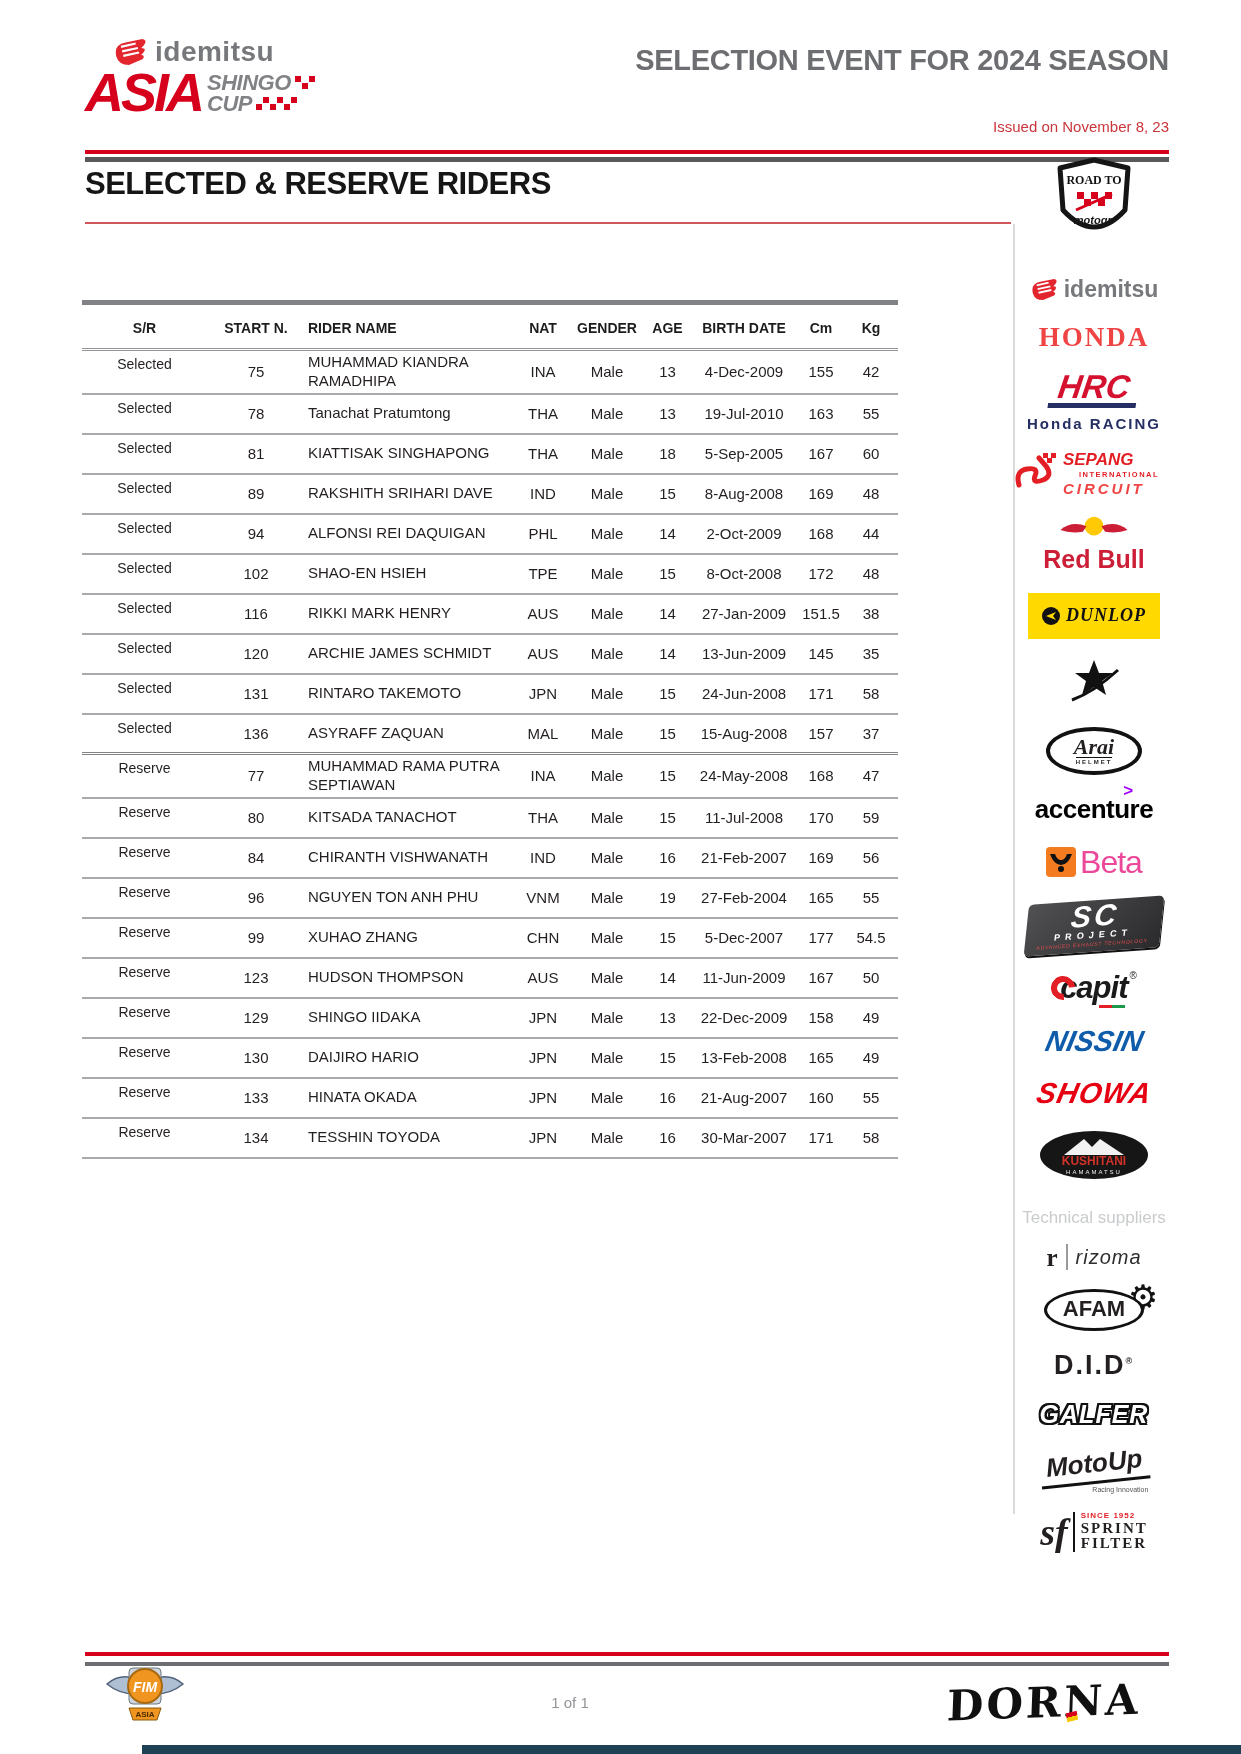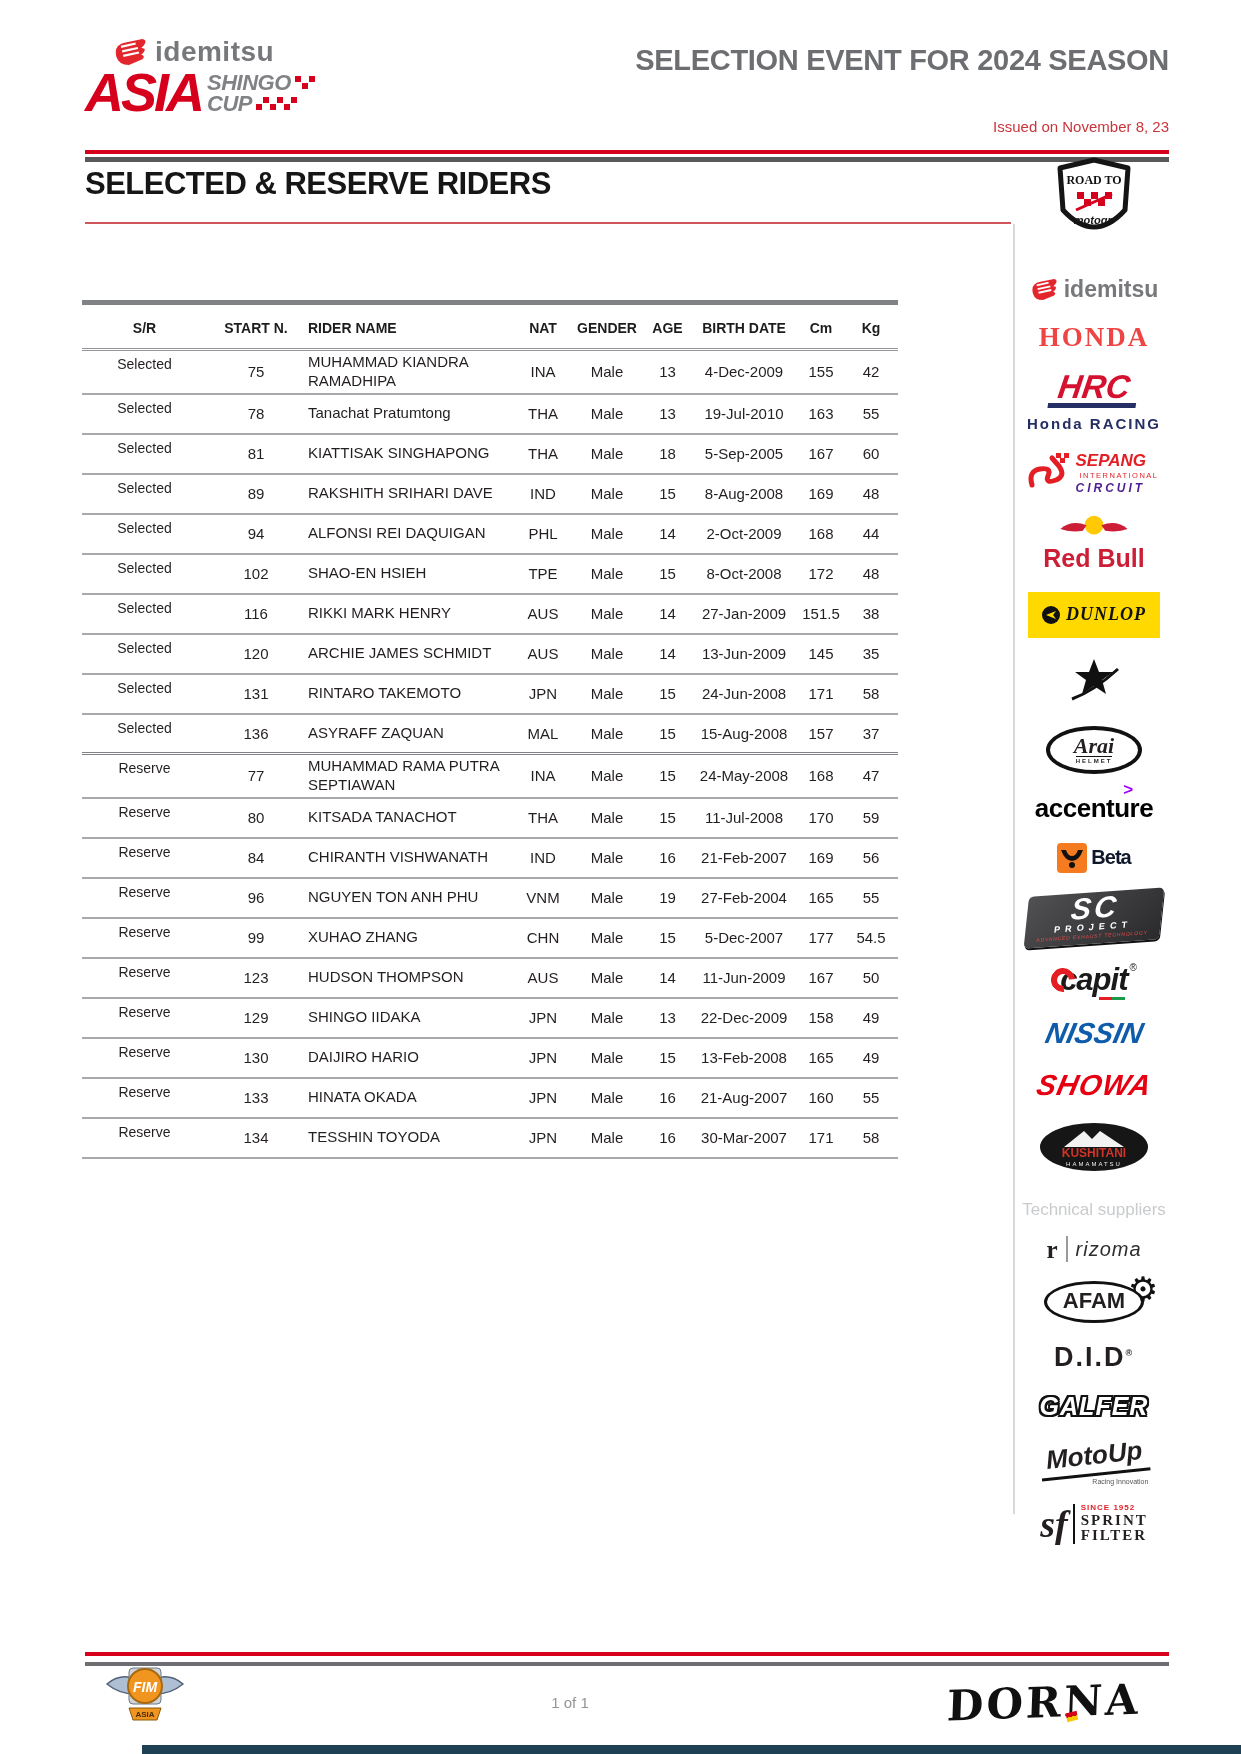--- a/index.html
+++ b/index.html
@@ -52,39 +52,39 @@
 
   .honda-word { font-family:"Liberation Serif", serif; font-size:27px; font-weight:900; color:#ef4444; letter-spacing:2px; }
 
   .hrc { text-align:center; }
   .hrc-big { display:inline-block; font-style:italic; font-weight:900; font-size:33px; color:#d51130; line-height:.9;
     transform:skewX(-8deg); border-bottom:5px solid #262f63; padding:0 8px 1px; }
   .hrc-sub { margin-top:7px; font-size:15px; font-weight:700; letter-spacing:2px; color:#262f63; }
 
   .sepang { display:flex; align-items:center; gap:6px; }
   .sepang-l1 { color:#e31e24; font-style:italic; font-weight:900; font-size:17px; line-height:1; }
-  .sepang-l2 { color:#e31e24; font-size:7.5px; font-weight:400; letter-spacing:1.5px; margin:2px 4px; }
-  .sepang-l3 { color:#4c1d95; font-weight:900; font-style:italic; font-size:12px; letter-spacing:3px; line-height:1; }
+  .sepang-l2 { color:#e31e24; font-size:7.5px; font-weight:700; letter-spacing:1.5px; margin:2px 16px; }
+  .sepang-l3 { color:#ef4444; font-weight:900; font-style:italic; font-size:15px; letter-spacing:3px; line-height:1; }
 
   .redbull { text-align:center; }
   .redbull-word { font-size:25px; font-weight:800; color:#cc1e36; margin-top:-2px; }
 
   .dunlop { background:#ffd900; width:132px; height:46px; display:flex; align-items:center; justify-content:center; gap:6px; }
   .dunlop-word { font-family:"Liberation Serif", serif; font-style:italic; font-weight:900; font-size:18px; letter-spacing:1px; color:#111; }
 
   .arai { width:96px; height:48px; border:4px solid #111; border-radius:50%; display:flex; flex-direction:column; align-items:center; justify-content:center; }
   .arai-word { font-family:"Liberation Serif", serif; font-style:italic; font-weight:900; font-size:22px; line-height:.9; }
   .arai-sub { font-size:6px; font-weight:700; letter-spacing:2px; border-top:1.5px solid #111; padding-top:1px; }
 
   .accenture { position:relative; }
   .acc-word { font-size:26px; font-weight:600; letter-spacing:-.5px; color:#000; }
   .acc-mark { position:absolute; right:20px; top:-13px; color:#a100ff; font-size:17px; font-weight:900; }
 
   .beta { display:flex; align-items:center; gap:4px; }
-  .beta-word { color:#0f172a; font-weight:700; font-size:20px; letter-spacing:-1px; }
+  .beta-word { color:#ec4899; font-weight:400; font-size:32px; letter-spacing:-1px; }
 
   .sc { background:linear-gradient(135deg,#515154,#2a2a2c); color:#fff; transform:skewX(-10deg) rotate(-4deg);
     padding:3px 12px 5px; border-radius:5px; text-align:center; box-shadow:1px 2px 0 #111; }
   .sc-big { font-style:italic; font-weight:900; font-size:30px; line-height:.85; letter-spacing:3px; }
   .sc-proj { font-size:9px; font-weight:700; letter-spacing:5px; margin-top:1px; }
   .sc-tag { font-size:5px; color:#e34b4b; letter-spacing:.8px; margin-top:1px; }
 
   .capit { position:relative; display:flex; align-items:center; }
   .capit-c { width:24px; height:24px; border:6px solid #e31e24; border-right-color:transparent; border-radius:50%;
     transform:rotate(40deg); margin-right:-15px; }

